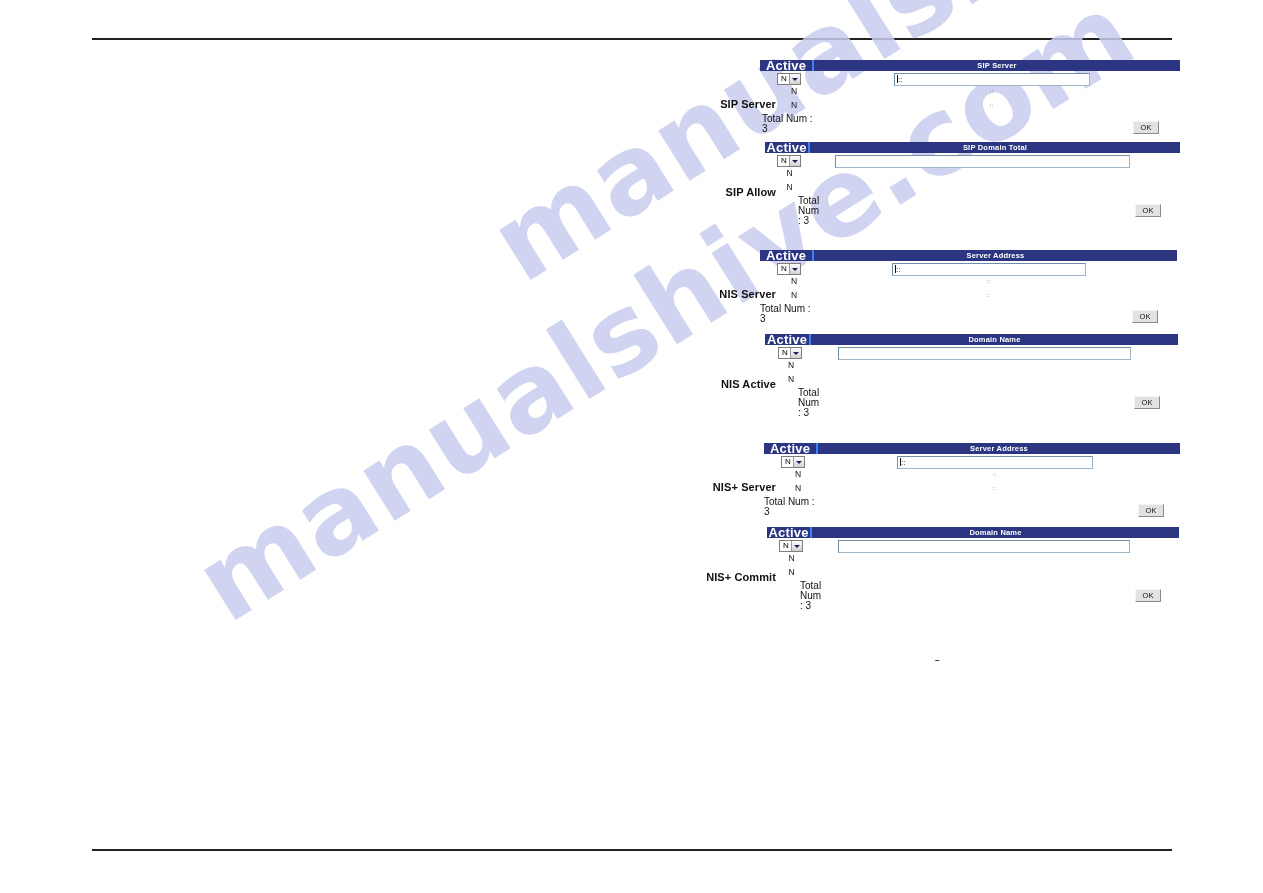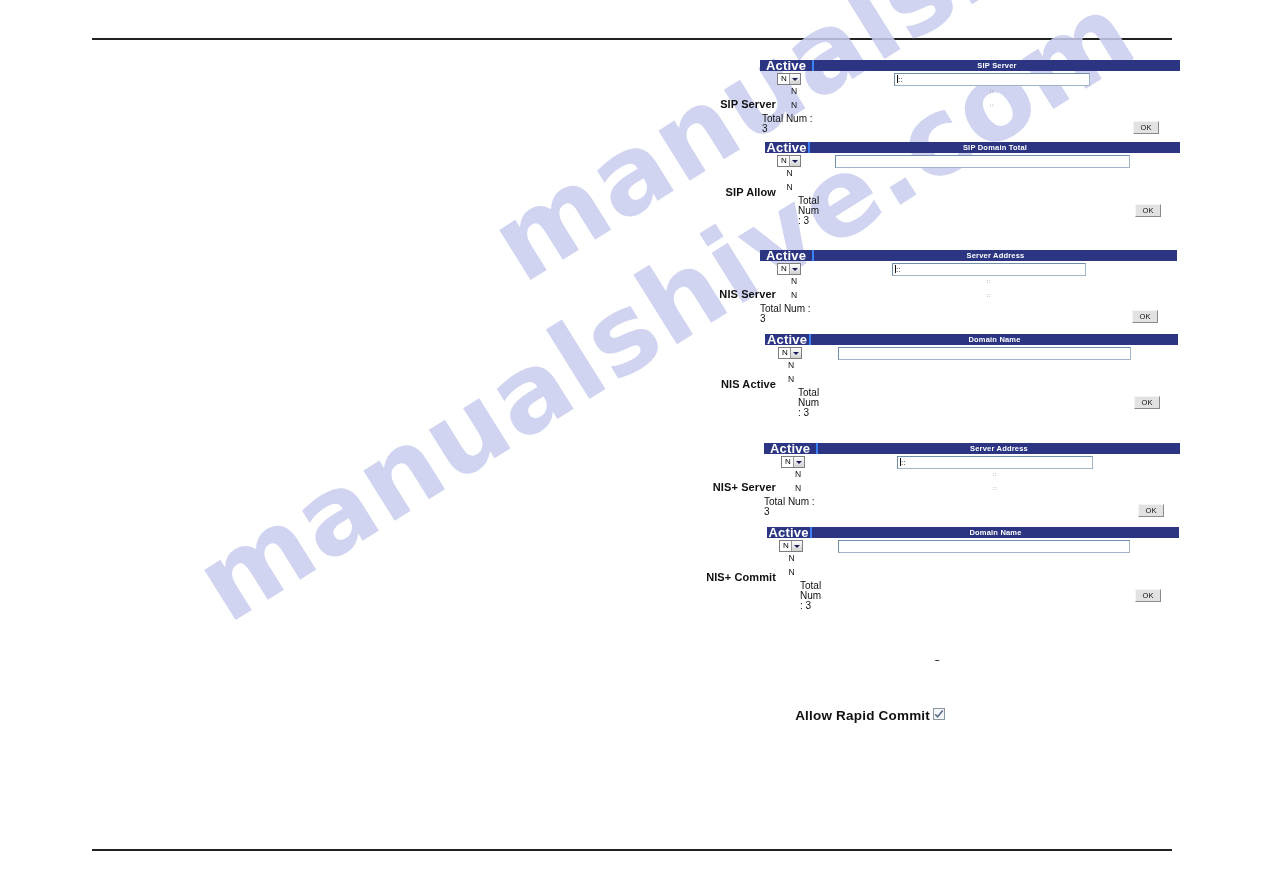--- a/index.html
+++ b/index.html
@@ -464,23 +464,15 @@
 
 </div>
 
 <div id="botform">
 
   <div class="clip3">
     <span>3</span>
   </div>
 
 
-  <div class="frow" style="top:46px;">
-    <div class="flabel">Allow Rapid Commit</div>
-    <div class="fcheck">
-      <svg width="10" height="10" viewBox="0 0 10 10">
-        <path d="M1.2 5.2 L3.6 7.8 L8.8 1.4" stroke="#5a6b8c" stroke-width="1.6" fill="none"></path>
-      </svg>
-    </div>
-  </div>
 
 
 </div>
 
 </body></html>

